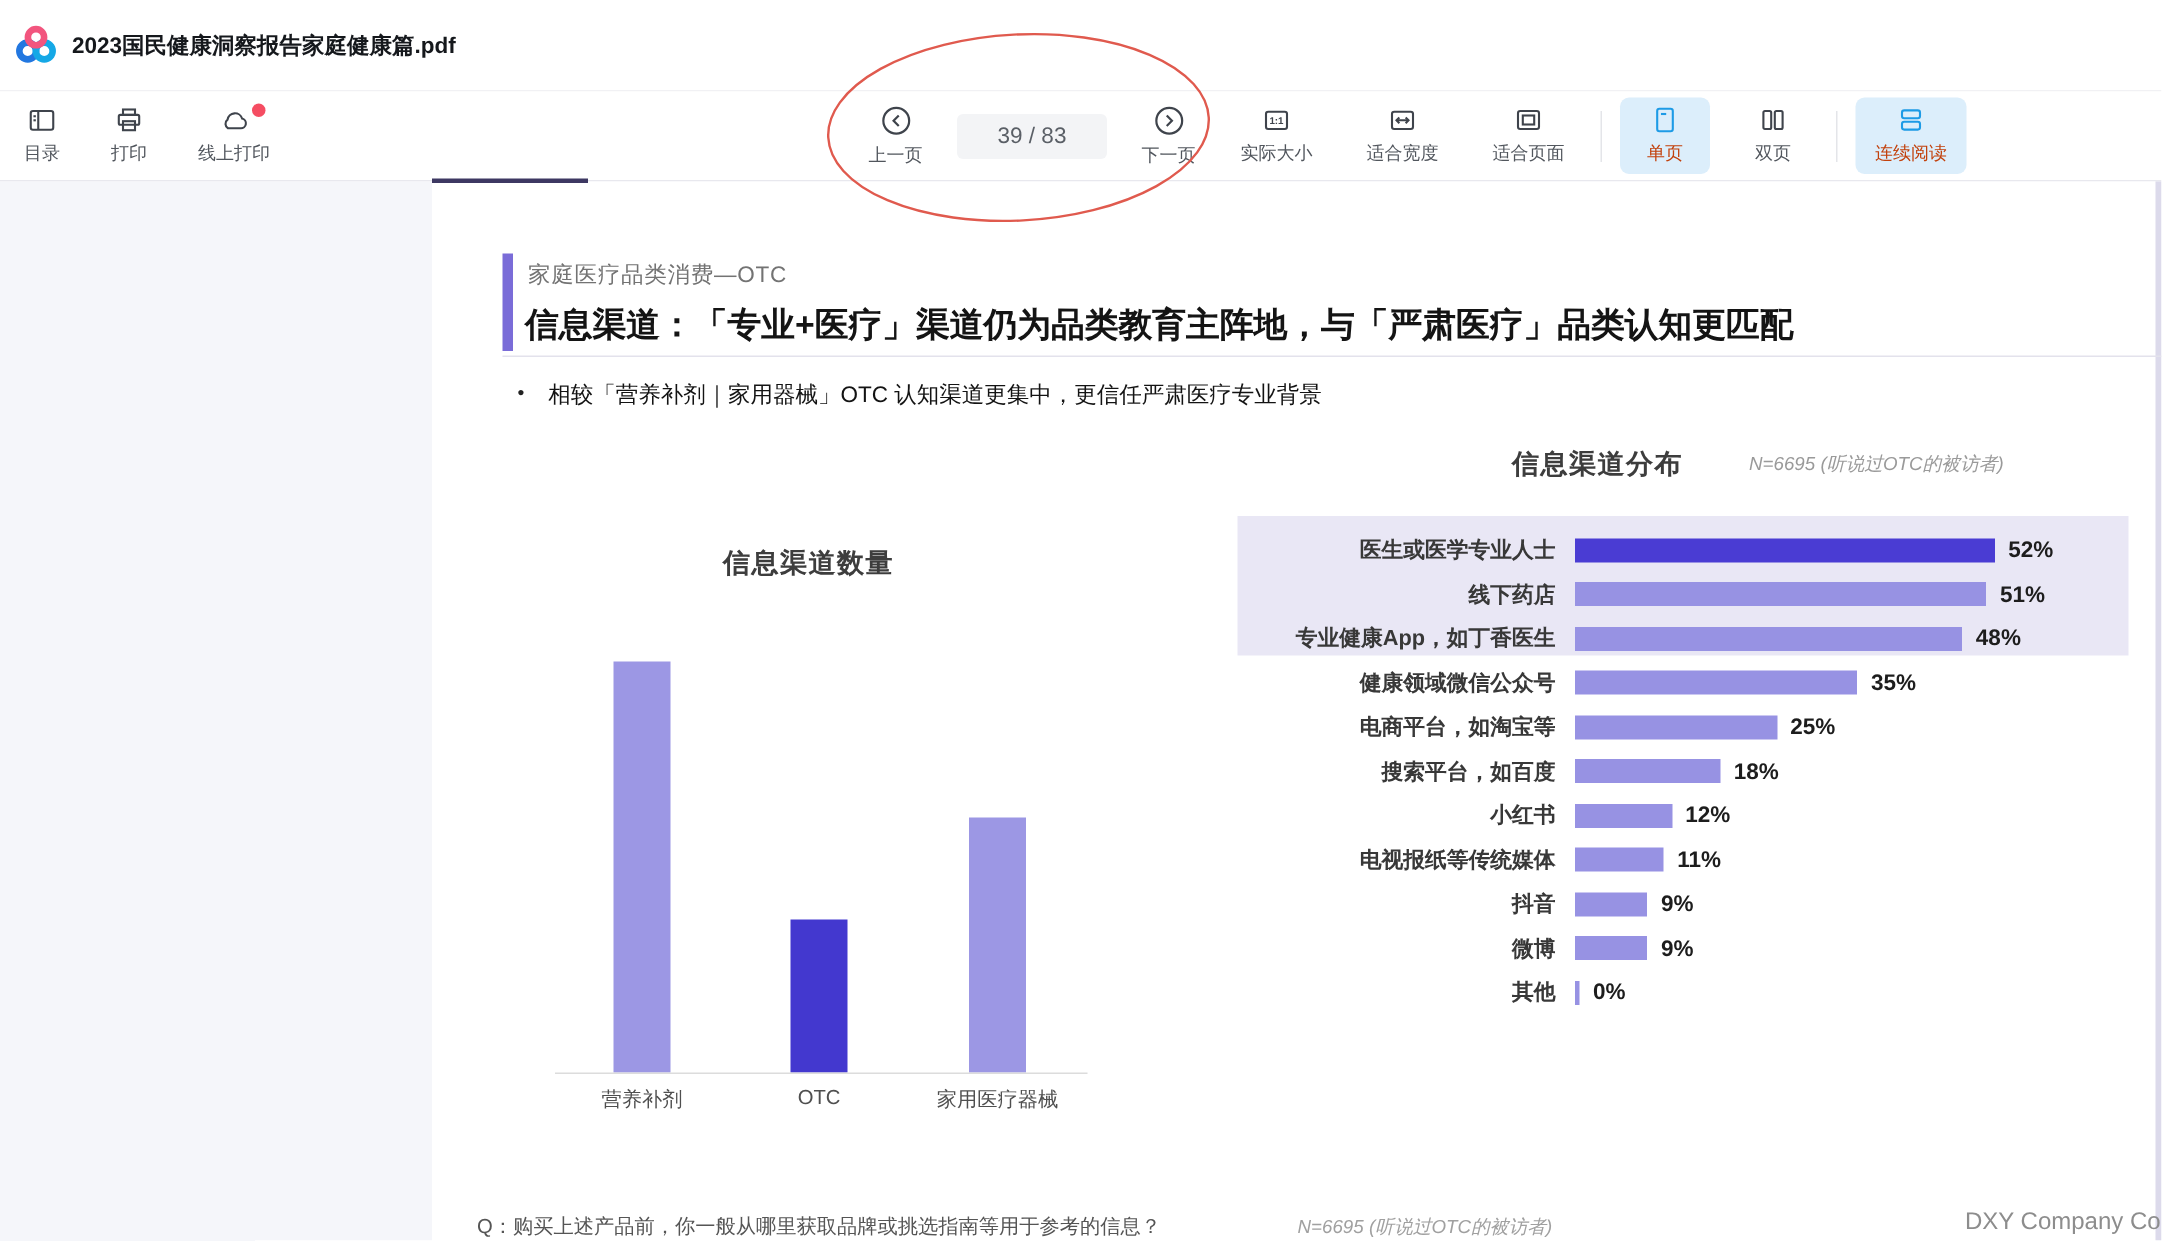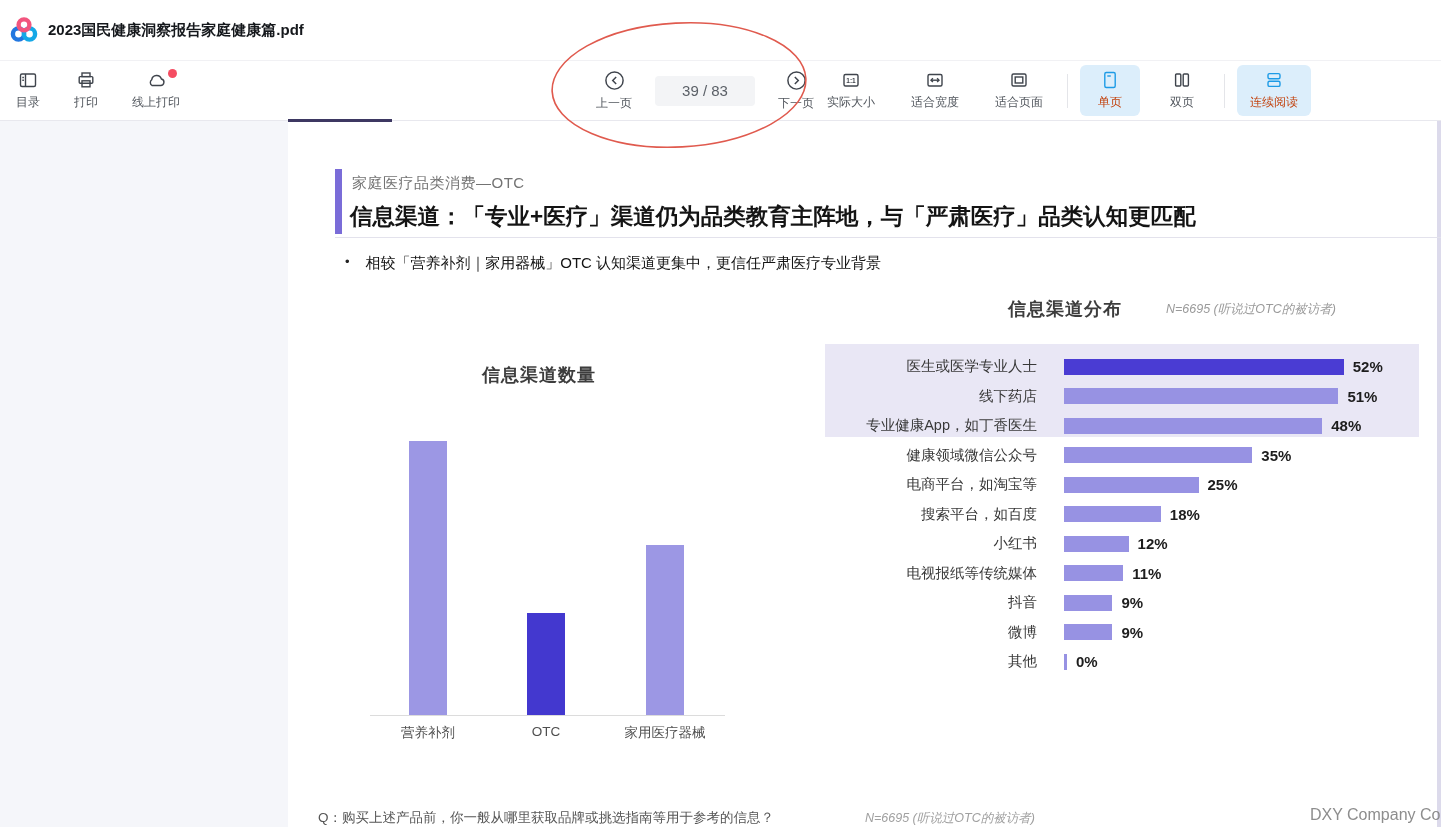--- a/index.html
+++ b/index.html
@@ -48,21 +48,21 @@
   .vbars{position:absolute;left:0;top:0;width:1441px;height:827px;pointer-events:none;}
   .vbar-el{position:absolute;width:38px;}
   .vbar-label{position:absolute;top:724px;transform:translateX(-50%);font-size:13.5px;color:#4f4f4f;white-space:nowrap;}
   .vbaseline{position:absolute;left:370px;top:715px;width:355px;height:1px;background:#dcdcdc;}
   
   .hchart-title{position:absolute;left:1008px;top:297px;font-size:18px;font-weight:700;color:#3d3d3d;letter-spacing:1px;}
   .hchart-sub{position:absolute;left:1166px;top:301px;font-size:12.5px;font-style:italic;color:#9a9a9a;white-space:nowrap;}
   .highlight-box{position:absolute;left:825px;top:344px;width:594px;height:93px;background:#e9e7f5;}
   .hrows{position:absolute;left:820px;top:352px;width:615px;}
   .hrow{height:29.5px;display:flex;align-items:center;}
-  .hlabel{flex:0 0 217px;text-align:right;padding-right:27px;font-size:14.5px;color:#383838;white-space:nowrap;}
+  .hlabel{flex:0 0 217px;text-align:right;padding-right:13px;font-size:14.5px;color:#383838;white-space:nowrap;font-weight:bold;}
   .hbar{height:16px;flex:0 0 auto;}
   .hpct{margin-left:9px;font-weight:700;font-size:15px;color:#1d1d1d;}
   
   .foot-q{position:absolute;left:318px;top:809px;font-size:13.5px;color:#555;white-space:nowrap;}
   .foot-n{position:absolute;left:865px;top:810px;font-size:12.5px;font-style:italic;color:#a0a0a0;white-space:nowrap;}
   .copyright{position:absolute;left:1310px;top:806px;font-size:16px;color:#8d8d8d;white-space:nowrap;}
 </style>
 </head>
 <body>
 
@@ -97,21 +97,21 @@
     </div>
     <div class="tb-btn">
       <span class="red-dot"></span>
       <svg width="20" height="20" viewBox="0 0 20 20" fill="none" stroke="currentColor" stroke-width="1.4">
         <path d="M6 15.5 h8.4 a3.3 3.3 0 0 0 1-6.5 a5 5 0 0 0 -9.7 .8 A3.45 3.45 0 0 0 6 15.5 Z"></path>
       </svg>
       <span class="lbl">线上打印</span>
     </div>
   </div>
 
-  <div class="tb-group" style="left:590px;gap:17px;">
+  <div class="tb-group" style="left:573px;gap:17px;">
     <div class="tb-btn">
       <svg width="21" height="21" viewBox="0 0 20 20" fill="none" stroke="currentColor" stroke-width="1.4">
         <circle cx="10" cy="10" r="8.2"></circle>
         <polyline points="11.6,6.7 8.3,10 11.6,13.3"></polyline>
       </svg>
       <span class="lbl">上一页</span>
     </div>
     <div class="page-box">39 / 83</div>
     <div class="tb-btn">
       <svg width="21" height="21" viewBox="0 0 20 20" fill="none" stroke="currentColor" stroke-width="1.4">

